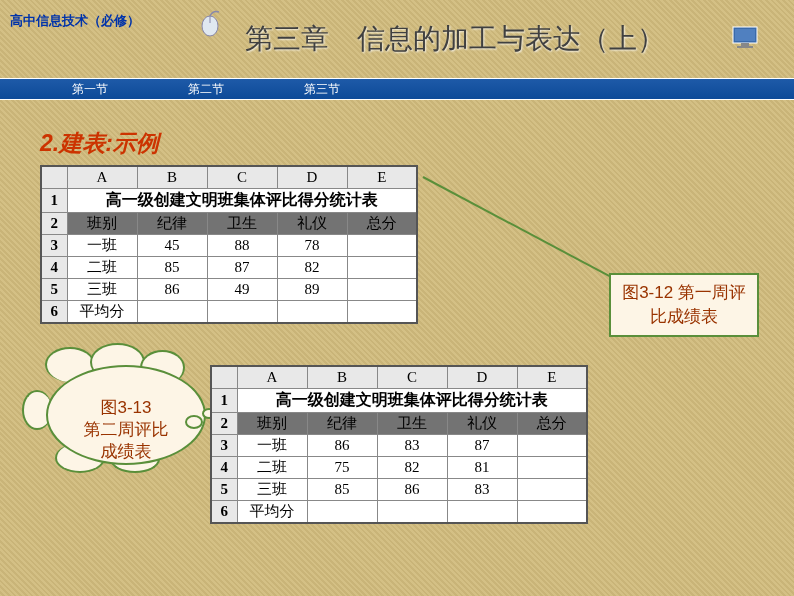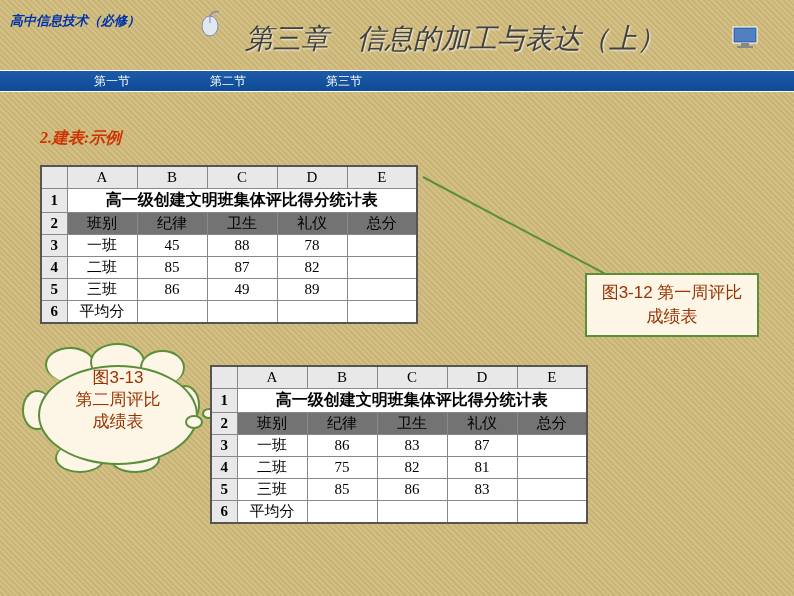--- a/index.html
+++ b/index.html
@@ -5,25 +5,24 @@
 * { margin: 0; padding: 0; box-sizing: border-box; }
 body {
   width: 794px;
   height: 596px;
   background: repeating-linear-gradient(45deg, #d4c085 0px, #d4c085 2px, #c9b478 2px, #c9b478 4px);
   font-family: "SimSun", "Microsoft YaHei", sans-serif;
   position: relative;
   overflow: hidden;
 }
 .header {
-  height: 70px;
+  height: 78px;
   display: flex;
   align-items: center;
   position: relative;
-  font-style: italic;
 }
 .course-label {
   position: absolute;
   left: 10px;
   top: 12px;
   color: #0033aa;
   font-size: 13px;
   font-weight: bold;
   text-align: center;
   line-height: 18px;
@@ -47,36 +46,36 @@
   right: 35px;
   top: 25px;
 }
 .nav-bar {
   background: linear-gradient(#1e5aa8, #0d4a98);
   height: 22px;
   border-top: 1px solid #fff;
   border-bottom: 1px solid #fff;
   display: flex;
   align-items: center;
-  padding-left: 94px;
+  padding-left: 72px;
   gap: 80px;
 }
 .nav-item {
   color: #fff;
   font-size: 12px;
   cursor: pointer;
 }
 .section-title {
   position: absolute;
   left: 40px;
   top: 128px;
-  font-size: 16px;
+  font-size: 23px;
   font-weight: bold;
   font-style: italic;
-  font-family: Liberation Serif, serif;
+  font-family: Liberation Sans, sans-serif;
 }
 .section-title .num { color: #cc3300; }
 .section-title .txt { color: #cc3300; }
 .section-title .example { color: #cc3300; }
 
 .spreadsheet {
   position: absolute;
   background: #fff;
   border: 2px solid #555;
   border-collapse: collapse;
@@ -120,21 +119,21 @@
   background: #fdf5e6;
   padding: 6px 10px;
   font-size: 17px;
   color: #993300;
   text-align: center;
   line-height: 24px;
 }
 #callout1 {
   right: 35px;
   top: 273px;
-  width: 174px;
+  width: 150px;
 }
 .callout-line {
   position: absolute;
   background: #5a8f3a;
   height: 2px;
   transform-origin: left center;
 }
 #line1 {
   left: 423px;
   top: 176px;
@@ -149,24 +148,24 @@
   width: 170px;
   height: 120px;
 }
 .cloud-body {
   position: absolute;
   border: 2px solid #5a8f3a;
   background: #fdf5e6;
   border-radius: 50%;
 }
 .cloud-main {
-  left: 8px; top: 10px; width: 160px; height: 100px;
+  left: 16px; top: 10px; width: 160px; height: 100px;
   display: flex;
   align-items: center;
-  justify-content: flex-start;
+  justify-content: flex-end;
   flex-direction: column;
 }
 .cloud .bump1 { left: 15px; top: -8px; width: 50px; height: 35px; border-bottom: none; }
 .cloud .bump2 { left: 60px; top: -12px; width: 55px; height: 38px; border-bottom: none; }
 .cloud .bump3 { left: 110px; top: -5px; width: 45px; height: 35px; border-bottom: none; }
 .cloud .bump4 { left: -8px; top: 35px; width: 30px; height: 40px; border-right: none; }
 .cloud .bump5 { left: 140px; top: 30px; width: 30px; height: 40px; border-left: none; }
 .cloud .bump6 { left: 25px; top: 88px; width: 50px; height: 30px; border-top: none; }
 .cloud .bump7 { left: 80px; top: 90px; width: 50px; height: 28px; border-top: none; }
 .cloud-text {

